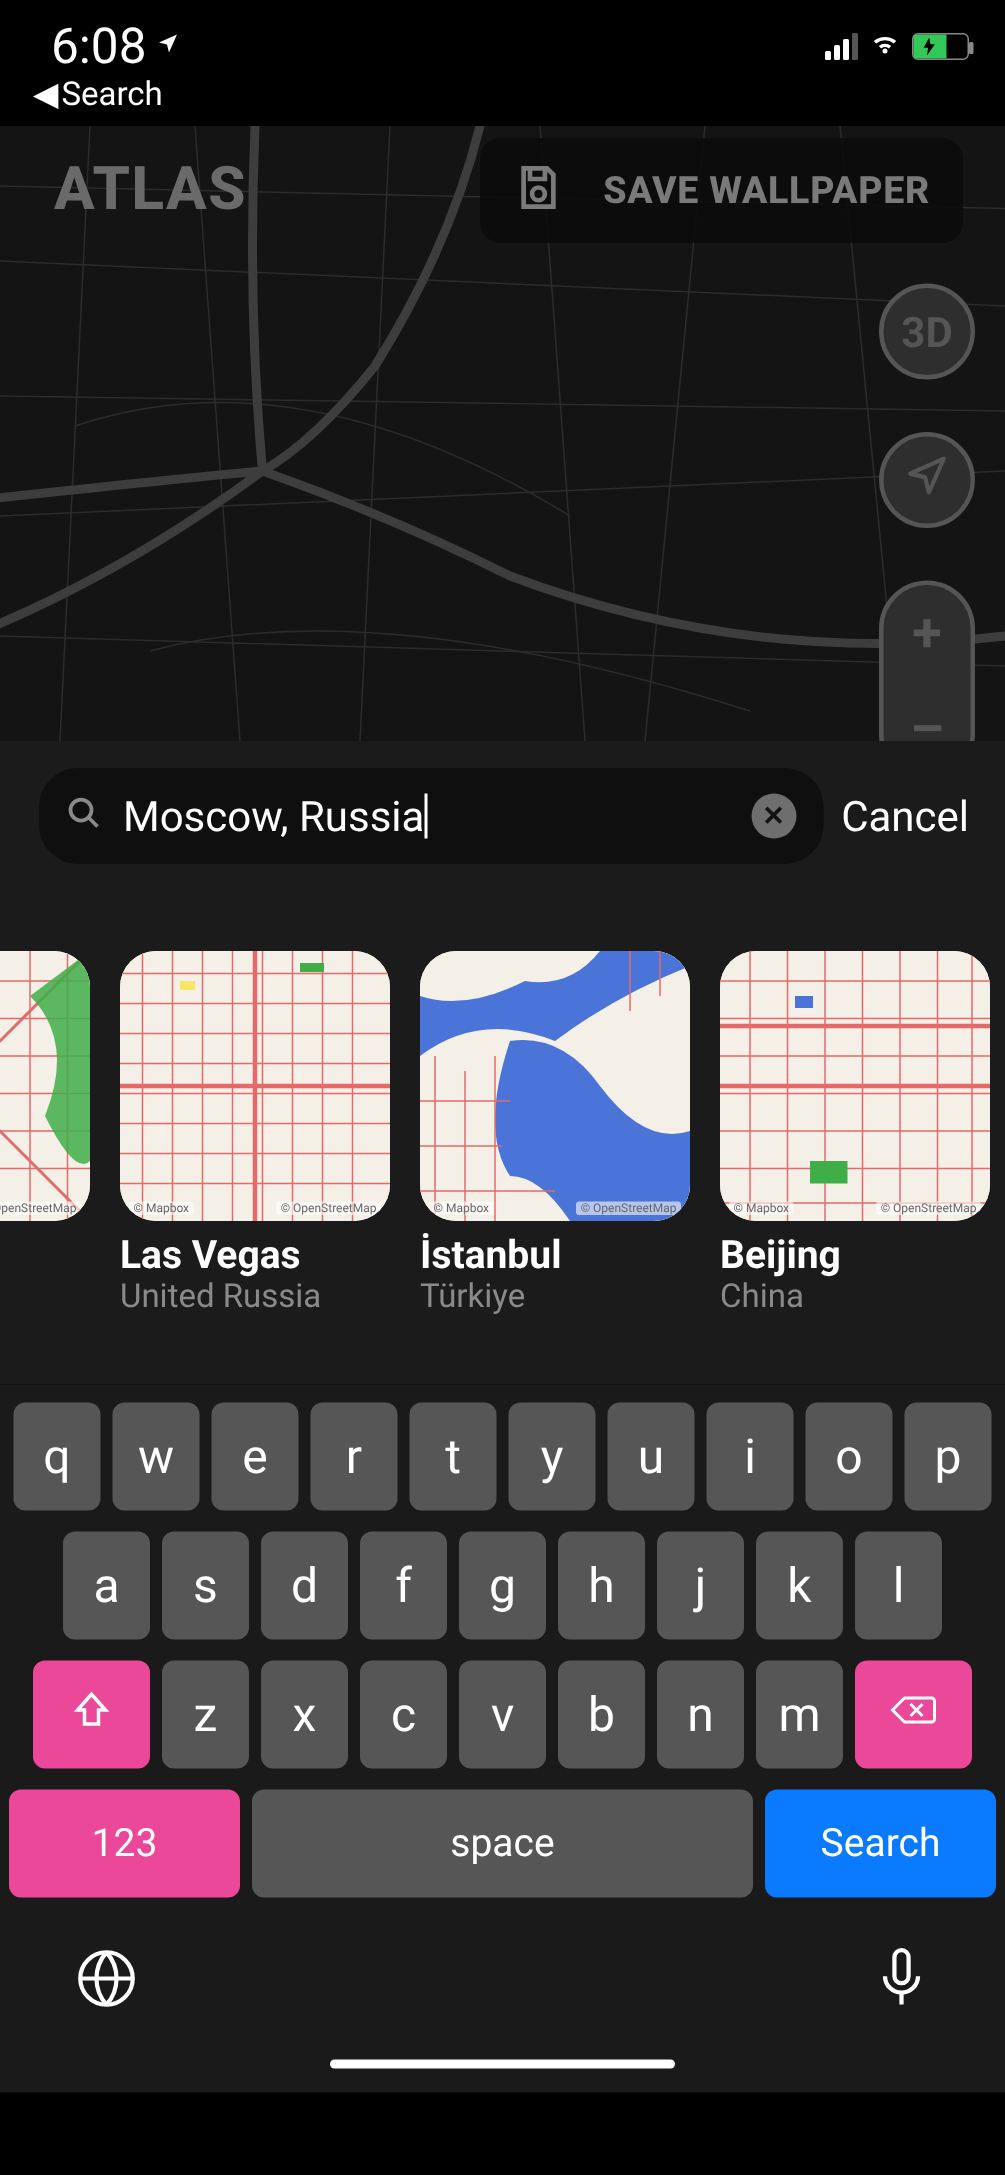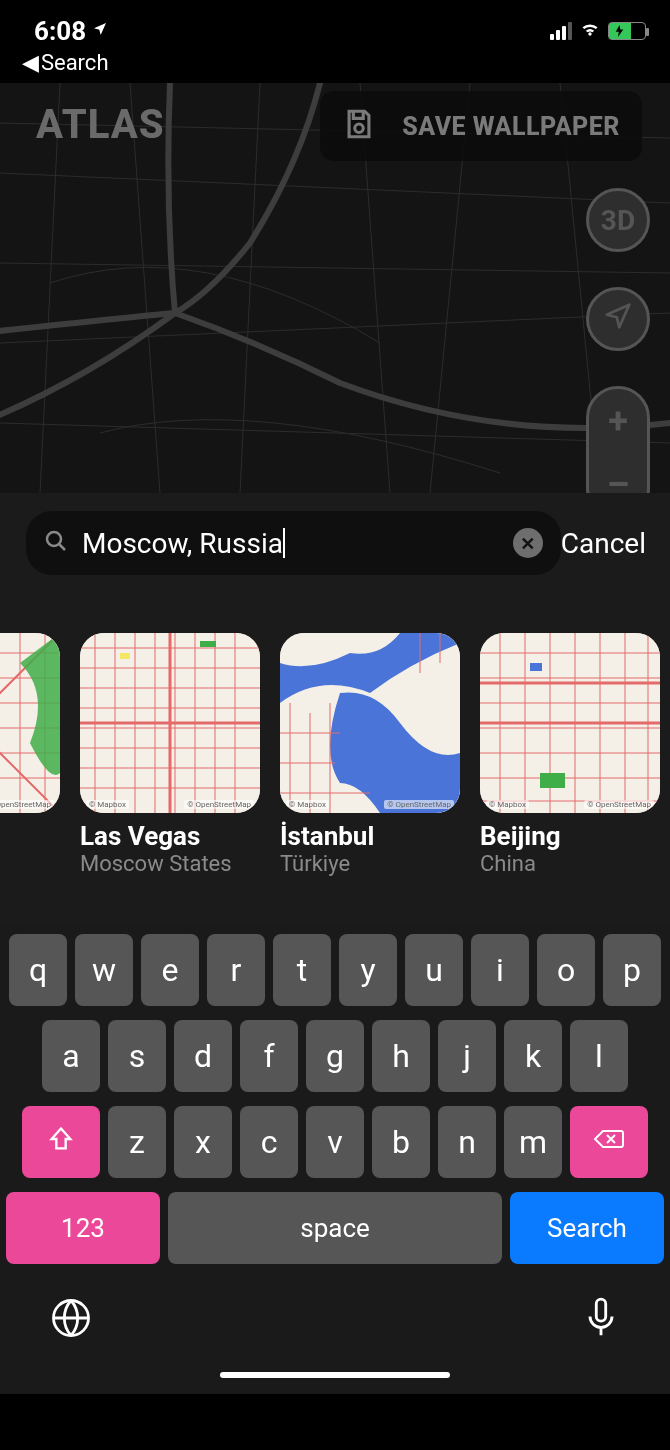--- a/index.html
+++ b/index.html
@@ -1,20 +1,20 @@
 <!DOCTYPE html>
 <html><head>
 <meta charset="utf-8">
 <style>
   * { margin: 0; padding: 0; box-sizing: border-box; font-family: -apple-system, BlinkMacSystemFont, "Segoe UI", Roboto, Helvetica, Arial, sans-serif; }
   html, body { width: 670px; height: 1450px; background: #000; color: #fff; overflow: hidden; }
 
   
   .status-bar { display: flex; justify-content: space-between; align-items: center; padding: 12px 24px 0 34px; height: 50px; }
-  .status-left { display: flex; align-items: center; gap: 6px; font-size: 26px; font-weight: 700; }
+  .status-left { display: flex; align-items: center; gap: 6px; font-size: 33px; font-weight: 400; }
   .loc-arrow { font-size: 16px; }
   .status-right { display: flex; align-items: center; gap: 8px; }
   .signal-bars { display: flex; align-items: flex-end; gap: 2px; height: 18px; }
   .bar { width: 4px; background: #fff; border-radius: 1px; }
   .bar.b1 { height: 6px; } .bar.b2 { height: 10px; } .bar.b3 { height: 14px; } .bar.b4 { height: 18px; background: #555; }
   .battery { width: 38px; height: 18px; border: 1.5px solid #888; border-radius: 4px; position: relative; display:flex; align-items:center; }
   .battery::after { content:""; position:absolute; right:-4px; top:5px; width:3px; height:8px; background:#888; border-radius:1px; }
   .battery-fill { width: 60%; height: 100%; background: #34c759; border-radius:2px 0 0 2px; display:flex; align-items:center; justify-content:center; font-size:11px; color:#000;}
   .wifi-icon svg { width:20px; height:20px; }
 
@@ -26,21 +26,21 @@
   .map-area svg.roads { position:absolute; inset:0; width:100%; height:100%; }
   .app-title { position:absolute; top:18px; left:36px; font-size:40px; font-weight:800; color:#6a6a6a; letter-spacing:1px; }
   .save-btn { position:absolute; top:8px; right:28px; background:rgba(10,10,10,0.85); border-radius:14px; padding:16px 22px; display:flex; align-items:center; gap:26px; }
   .save-btn span.label { font-size:25px; font-weight:800; color:#7a7a7a; letter-spacing:0.5px; }
   .map-ctrl-col { position:absolute; right:20px; top:105px; display:flex; flex-direction:column; gap:35px; align-items:center; }
   .round-btn { width:64px; height:64px; border-radius:50%; background:#2e2e2e; border:3px solid #555; display:flex; align-items:center; justify-content:center; font-size:28px; font-weight:700; color:#555; }
   .zoom-pill { width:64px; border-radius:32px; background:#2e2e2e; border:3px solid #555; display:flex; flex-direction:column; align-items:center; overflow:hidden; }
   .zoom-pill .zbtn { width:100%; height:64px; display:flex; align-items:center; justify-content:center; font-size:36px; font-weight:700; color:#555; }
 
   
-  .search-row { display:flex; align-items:center; padding: 18px 18px 8px 26px; background:#1b1b1b; }
+  .search-row { display:flex; align-items:center; gap:12px; padding: 18px 18px 8px 26px; background:#1b1b1b; }
   .search-field { flex:1; display:flex; align-items:center; gap:14px; background:#0f0f0f; border-radius:26px; padding:10px 18px; height:64px; }
   .cursor { display:inline-block; width:2px; height:30px; background:#fff; }
   .clear-btn { width:30px; height:30px; border-radius:50%; background:#6e6e6e; display:flex; align-items:center; justify-content:center; color:#121212; font-size:18px; font-weight:700; }
   .cancel-btn { font-size:28px; color:#fff; padding-right:6px; }
 
   
   .cards-strip { background:#1b1b1b; padding: 50px 0 46px 0; overflow:hidden; }
   .cards-row { display:flex; gap:20px; margin-left:-120px; }
   .card { width:180px; flex:0 0 auto; }
   .thumb { width:180px; height:180px; border-radius:24px; position:relative; overflow:hidden; background:#f4efe8; }
@@ -211,21 +211,21 @@
             <path d="M15 0V180M35 0V180M55 0V180M75 0V180M95 0V180M115 0V180M135 0V180M155 0V180"></path>
             <path d="M0 90 H180 M90 0 V180" stroke-width="3"></path>
           </g>
           <rect x="40" y="20" width="10" height="6" fill="#f5e663"></rect>
           <rect x="120" y="8" width="16" height="6" fill="#3fae49"></rect>
         </svg>
         <div class="attrib left">© Mapbox</div>
         <div class="attrib">© OpenStreetMap</div>
       </div>
       <div class="card-title">Las Vegas</div>
-      <div class="card-sub">Moscow States</div>
+      <div class="card-sub">United Russia</div>
     </div>
 
     <div class="card">
       <div class="thumb">
         <svg viewBox="0 0 180 180">
           <rect width="180" height="180" fill="#f4efe7"></rect>
           <path d="M0 70 Q40 40 90 60 Q130 30 180 10 L180 0 L120 0 Q100 25 70 20 Q30 40 0 30 Z" fill="#4a74d8"></path>
           <path d="M60 60 Q95 55 120 90 Q150 130 180 120 L180 180 L100 180 Q80 150 60 150 Q40 120 60 60 Z" fill="#4a74d8"></path>
           <g stroke="#e46a6a" stroke-width="1" fill="none">
             <path d="M0 100H60M0 130H55M0 160H90"></path>

